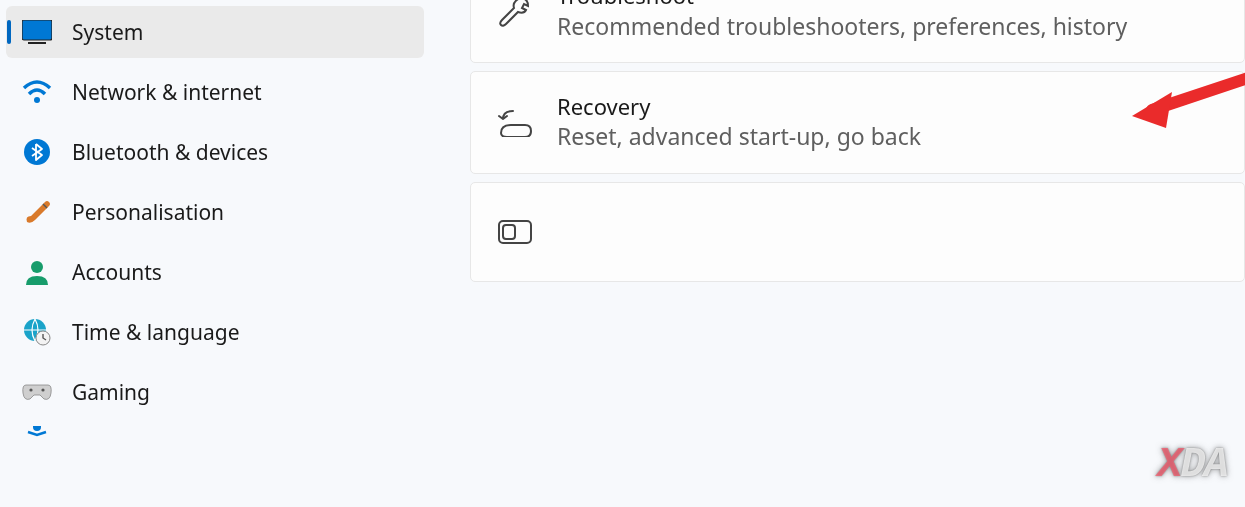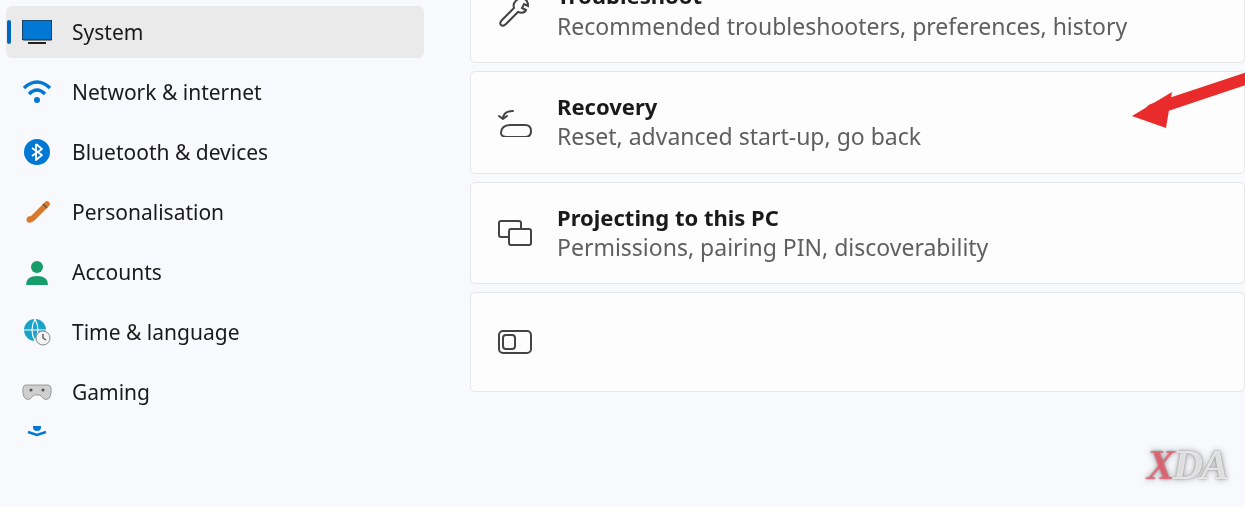--- a/index.html
+++ b/index.html
@@ -81,21 +81,21 @@
       display: flex;
       align-items: center;
       justify-content: center;
       color: #444;
       margin-right: 20px;
       flex-shrink: 0;
     }
     .card-text { display: flex; flex-direction: column; }
     .card-title {
       font-size: 22px;
-      font-weight: 700;
+      font-weight: 400;
       color: #1a1a1a;
       line-height: 1.3;
     }
     .card-desc {
       font-size: 23px;
       color: #5f5f5f;
       line-height: 1.4;
     }
     
     .arrow {
@@ -110,21 +110,21 @@
       position: absolute;
       right: 18px;
       bottom: 18px;
       font-size: 42px;
       font-weight: 800;
       letter-spacing: -2px;
       color: rgba(255,255,255,0.75);
       text-shadow: 0 0 6px rgba(80,80,80,0.55), 0 0 2px rgba(80,80,80,0.6);
       font-style: italic;
       pointer-events: none;
-      font-family: Liberation Serif, serif;
+      font-family: Liberation Mono, monospace;
     }
     .watermark .x { color: rgba(255,90,110,0.7); }
   </style>
 </head>
 <body>
 
 <nav class="sidebar">
 
   <div class="sidebar-item active">
     <span class="sidebar-icon">
@@ -237,32 +237,20 @@
           <path d="M16 4 Q6 4 6 12 M6 12 L2 9 M6 12 L10 9" fill="none" stroke="#444" stroke-width="2" stroke-linecap="round"></path>
           <path d="M4 26 Q4 18 14 18 L28 18 Q34 18 34 24 Q34 30 28 30 L10 30 Q4 30 4 26 Z" fill="none" stroke="#444" stroke-width="2"></path>
         </svg>
     </span>
     <div class="card-text">
       <span class="card-title">Recovery</span>
       <span class="card-desc">Reset, advanced start-up, go back</span>
     </div>
   </div>
 
-  <div class="card">
-    <span class="card-icon">
-      <svg width="36" height="28" viewBox="0 0 36 28">
-          <rect x="2" y="2" width="22" height="16" rx="2" fill="none" stroke="#444" stroke-width="2"></rect>
-          <rect x="12" y="10" width="22" height="16" rx="2" fill="#fdfdfd" stroke="#444" stroke-width="2"></rect>
-        </svg>
-    </span>
-    <div class="card-text">
-      <span class="card-title">Projecting to this PC</span>
-      <span class="card-desc">Permissions, pairing PIN, discoverability</span>
-    </div>
-  </div>
 
 
   <div class="card">
     <span class="card-icon">
       <svg width="36" height="26" viewBox="0 0 36 26">
           <rect x="2" y="2" width="32" height="22" rx="4" fill="none" stroke="#444" stroke-width="2"></rect>
           <rect x="6" y="6" width="12" height="14" rx="3" fill="none" stroke="#444" stroke-width="2"></rect>
         </svg>
     </span>
   </div>

